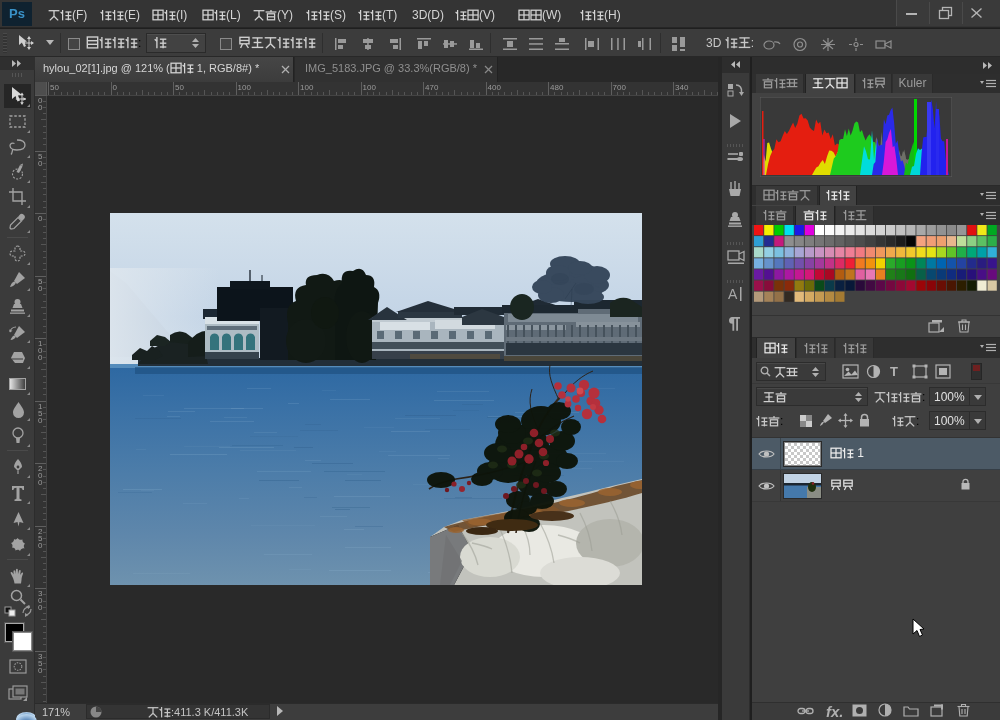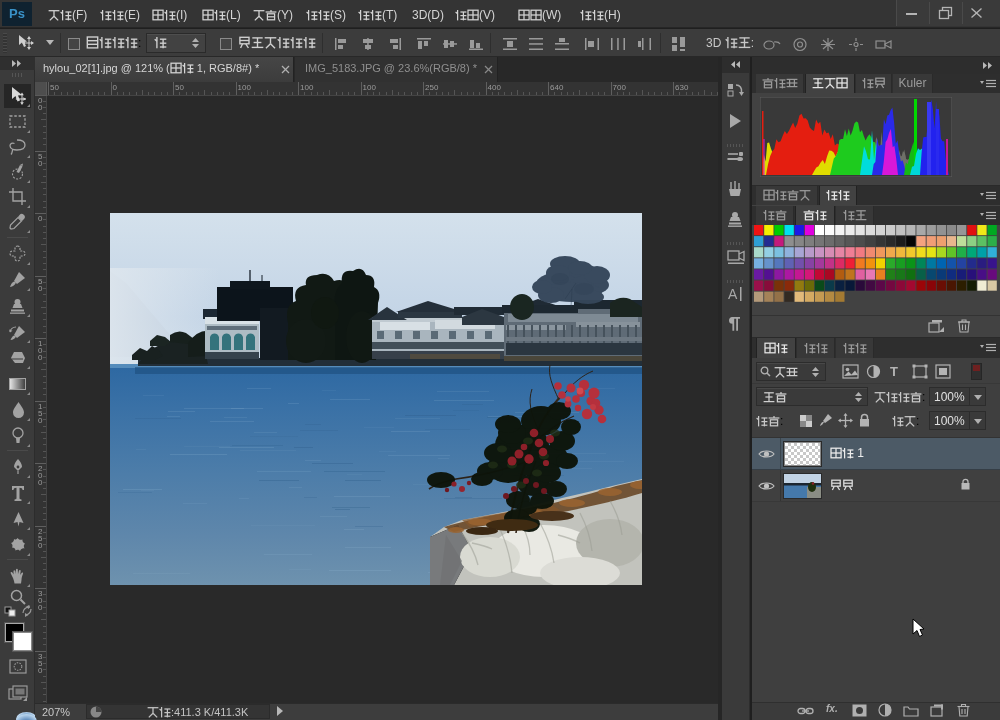--- a/index.html
+++ b/index.html
@@ -485,21 +485,21 @@
       <line x1="5.4" y1="3.0" x2="11.4" y2="3.0"></line>
       <line x1="5.4" y1="6.6" x2="11.4" y2="6.6"></line>
       <line x1="8.4" y1="3.0" x2="8.4" y2="11.4"></line>
       <line x1="5.4" y1="10.2" x2="11.4" y2="10.2"></line>
     </svg> 1, RGB/8#) *</div>
 <svg class="ab" style="left:281px;top:65px" width="9" height="9" stroke="#b0b0b0" stroke-width="1.3">
     <line x1="1" y1="1" x2="8" y2="8"></line>
     <line x1="8" y1="1" x2="1" y2="8"></line>
   </svg>
 <div class="ab" style="left:295px;top:57px;width:203px;height:25px;background:#313131;border-right:1px solid #222"></div>
-<div class="ab" style="left:305px;top:62px;font-size:11px;color:#8f8f8f">IMG_5183.JPG @ 23.6%(RGB/8) *</div>
+<div class="ab" style="left:305px;top:62px;font-size:11px;color:#8f8f8f">IMG_5183.JPG @ 33.3%(RGB/8) *</div>
 <svg class="ab" style="left:484px;top:65px" width="9" height="9" stroke="#888" stroke-width="1.3">
     <line x1="1" y1="1" x2="8" y2="8"></line>
     <line x1="8" y1="1" x2="1" y2="8"></line>
   </svg>
 <div class="ab" style="left:35px;top:82px;width:12px;height:14px;background:#4e4e4e;border-right:1px solid #5a5a5a;border-bottom:1px solid #5a5a5a"></div>
 <div class="ab" style="left:47px;top:82px;width:671px;height:14px;background:#333;border-bottom:1px solid #444;overflow:hidden">
     <span style="position:absolute;left:1.0px;top:0;width:1px;height:14px;background:#5f5f5f"></span>
     <span style="position:absolute;left:3.0px;top:1px;font-size:8px;color:#9a9a9a">50</span>
     <span style="position:absolute;left:7.2px;bottom:0;width:1px;height:3px;background:#555"></span>
     <span style="position:absolute;left:13.5px;bottom:0;width:1px;height:3px;background:#555"></span>
@@ -559,21 +559,21 @@
     <span style="position:absolute;left:319.8px;bottom:0;width:1px;height:3px;background:#555"></span>
     <span style="position:absolute;left:326.0px;bottom:0;width:1px;height:3px;background:#555"></span>
     <span style="position:absolute;left:332.2px;bottom:0;width:1px;height:3px;background:#555"></span>
     <span style="position:absolute;left:338.5px;bottom:0;width:1px;height:3px;background:#555"></span>
     <span style="position:absolute;left:344.8px;bottom:0;width:1px;height:5px;background:#555"></span>
     <span style="position:absolute;left:351.0px;bottom:0;width:1px;height:3px;background:#555"></span>
     <span style="position:absolute;left:357.2px;bottom:0;width:1px;height:3px;background:#555"></span>
     <span style="position:absolute;left:363.5px;bottom:0;width:1px;height:3px;background:#555"></span>
     <span style="position:absolute;left:369.8px;bottom:0;width:1px;height:3px;background:#555"></span>
     <span style="position:absolute;left:376.0px;top:0;width:1px;height:14px;background:#5f5f5f"></span>
-    <span style="position:absolute;left:378.0px;top:1px;font-size:8px;color:#9a9a9a">250</span>
+    <span style="position:absolute;left:378.0px;top:1px;font-size:8px;color:#9a9a9a">470</span>
     <span style="position:absolute;left:382.2px;bottom:0;width:1px;height:3px;background:#555"></span>
     <span style="position:absolute;left:388.5px;bottom:0;width:1px;height:3px;background:#555"></span>
     <span style="position:absolute;left:394.8px;bottom:0;width:1px;height:3px;background:#555"></span>
     <span style="position:absolute;left:401.0px;bottom:0;width:1px;height:3px;background:#555"></span>
     <span style="position:absolute;left:407.2px;bottom:0;width:1px;height:5px;background:#555"></span>
     <span style="position:absolute;left:413.5px;bottom:0;width:1px;height:3px;background:#555"></span>
     <span style="position:absolute;left:419.8px;bottom:0;width:1px;height:3px;background:#555"></span>
     <span style="position:absolute;left:426.0px;bottom:0;width:1px;height:3px;background:#555"></span>
     <span style="position:absolute;left:432.2px;bottom:0;width:1px;height:3px;background:#555"></span>
     <span style="position:absolute;left:438.5px;top:0;width:1px;height:14px;background:#5f5f5f"></span>
@@ -581,21 +581,21 @@
     <span style="position:absolute;left:444.8px;bottom:0;width:1px;height:3px;background:#555"></span>
     <span style="position:absolute;left:451.0px;bottom:0;width:1px;height:3px;background:#555"></span>
     <span style="position:absolute;left:457.2px;bottom:0;width:1px;height:3px;background:#555"></span>
     <span style="position:absolute;left:463.5px;bottom:0;width:1px;height:3px;background:#555"></span>
     <span style="position:absolute;left:469.8px;bottom:0;width:1px;height:5px;background:#555"></span>
     <span style="position:absolute;left:476.0px;bottom:0;width:1px;height:3px;background:#555"></span>
     <span style="position:absolute;left:482.2px;bottom:0;width:1px;height:3px;background:#555"></span>
     <span style="position:absolute;left:488.5px;bottom:0;width:1px;height:3px;background:#555"></span>
     <span style="position:absolute;left:494.8px;bottom:0;width:1px;height:3px;background:#555"></span>
     <span style="position:absolute;left:501.0px;top:0;width:1px;height:14px;background:#5f5f5f"></span>
-    <span style="position:absolute;left:503.0px;top:1px;font-size:8px;color:#9a9a9a">640</span>
+    <span style="position:absolute;left:503.0px;top:1px;font-size:8px;color:#9a9a9a">480</span>
     <span style="position:absolute;left:507.2px;bottom:0;width:1px;height:3px;background:#555"></span>
     <span style="position:absolute;left:513.5px;bottom:0;width:1px;height:3px;background:#555"></span>
     <span style="position:absolute;left:519.8px;bottom:0;width:1px;height:3px;background:#555"></span>
     <span style="position:absolute;left:526.0px;bottom:0;width:1px;height:3px;background:#555"></span>
     <span style="position:absolute;left:532.2px;bottom:0;width:1px;height:5px;background:#555"></span>
     <span style="position:absolute;left:538.5px;bottom:0;width:1px;height:3px;background:#555"></span>
     <span style="position:absolute;left:544.8px;bottom:0;width:1px;height:3px;background:#555"></span>
     <span style="position:absolute;left:551.0px;bottom:0;width:1px;height:3px;background:#555"></span>
     <span style="position:absolute;left:557.2px;bottom:0;width:1px;height:3px;background:#555"></span>
     <span style="position:absolute;left:563.5px;top:0;width:1px;height:14px;background:#5f5f5f"></span>
@@ -603,21 +603,21 @@
     <span style="position:absolute;left:569.8px;bottom:0;width:1px;height:3px;background:#555"></span>
     <span style="position:absolute;left:576.0px;bottom:0;width:1px;height:3px;background:#555"></span>
     <span style="position:absolute;left:582.2px;bottom:0;width:1px;height:3px;background:#555"></span>
     <span style="position:absolute;left:588.5px;bottom:0;width:1px;height:3px;background:#555"></span>
     <span style="position:absolute;left:594.8px;bottom:0;width:1px;height:5px;background:#555"></span>
     <span style="position:absolute;left:601.0px;bottom:0;width:1px;height:3px;background:#555"></span>
     <span style="position:absolute;left:607.2px;bottom:0;width:1px;height:3px;background:#555"></span>
     <span style="position:absolute;left:613.5px;bottom:0;width:1px;height:3px;background:#555"></span>
     <span style="position:absolute;left:619.8px;bottom:0;width:1px;height:3px;background:#555"></span>
     <span style="position:absolute;left:626.0px;top:0;width:1px;height:14px;background:#5f5f5f"></span>
-    <span style="position:absolute;left:628.0px;top:1px;font-size:8px;color:#9a9a9a">630</span>
+    <span style="position:absolute;left:628.0px;top:1px;font-size:8px;color:#9a9a9a">340</span>
     <span style="position:absolute;left:632.2px;bottom:0;width:1px;height:3px;background:#555"></span>
     <span style="position:absolute;left:638.5px;bottom:0;width:1px;height:3px;background:#555"></span>
     <span style="position:absolute;left:644.8px;bottom:0;width:1px;height:3px;background:#555"></span>
     <span style="position:absolute;left:651.0px;bottom:0;width:1px;height:3px;background:#555"></span>
     <span style="position:absolute;left:657.2px;bottom:0;width:1px;height:5px;background:#555"></span>
     <span style="position:absolute;left:663.5px;bottom:0;width:1px;height:3px;background:#555"></span>
     <span style="position:absolute;left:669.8px;bottom:0;width:1px;height:3px;background:#555"></span>
   </div>
 <div class="ab" style="left:35px;top:96px;width:12px;height:607px;background:#333;border-right:1px solid #444;overflow:hidden">
     <span style="position:absolute;top:-6.0px;left:3px;font-size:8px;line-height:7px;color:#9a9a9a">
@@ -1069,21 +1069,21 @@
     <circle cx="434" cy="278" r="3" fill="#6e1820"></circle>
     <circle cx="352" cy="276" r="3" fill="#952530"></circle>
     <circle cx="344" cy="271" r="2.6" fill="#8a2028"></circle>
     <circle cx="359" cy="270" r="2.2" fill="#7a1c24"></circle>
     <circle cx="337" cy="277" r="2.2" fill="#6e1820"></circle>
     <ellipse cx="402" cy="312" rx="26" ry="6" fill="#3f2b12"></ellipse>
     <ellipse cx="442" cy="303" rx="22" ry="5" fill="#48311a"></ellipse>
     <ellipse cx="372" cy="318" rx="16" ry="4" fill="#3a2712"></ellipse>
   </svg>
 <div class="ab" style="left:35px;top:703px;width:683px;height:17px;background:#3d3d3d;border-top:1px solid #2b2b2b"></div>
-<div class="ab" style="left:42px;top:706px;font-size:11px;color:#c8c8c8">207%</div>
+<div class="ab" style="left:42px;top:706px;font-size:11px;color:#c8c8c8">171%</div>
 <div class="ab" style="left:86px;top:704px;width:184px;height:15px;background:#343434;border:1px solid #2b2b2b"></div>
 <svg class="ab" style="left:90px;top:706px" width="12" height="12" viewBox="0 0 12 12">
     <circle cx="6" cy="6" r="5.5" fill="#888"></circle>
     <path d="M6 6 L6 0.5 A5.5 5.5 0 0 1 11.5 6 z" fill="#444"></path>
   </svg>
 <div class="ab" style="left:147px;top:706px;font-size:11px;color:#c4c4c4"><svg width="12" height="12" viewBox="0 0 12 12" style="vertical-align:-2px" stroke="#c4c4c4" stroke-width="1.26">
       <line x1="0.6" y1="1.7" x2="11.4" y2="1.7"></line>
       <line x1="6.0" y1="1.7" x2="6.0" y2="7.2"></line>
       <line x1="6.0" y1="7.2" x2="1.8" y2="11.4"></line>
       <line x1="6.0" y1="7.2" x2="10.2" y2="11.4"></line>
@@ -1757,21 +1757,21 @@
     <path d="M3 5 V3.8 a2.5 2.5 0 0 1 5 0 V5" fill="none" stroke="#b8b8b8" stroke-width="1.3"></path>
     <rect x="1.5" y="5" width="8" height="6.5" fill="#b8b8b8"></rect>
   </svg>
 <div class="ab" style="left:752px;top:501px;width:248px;height:1px;background:#383838"></div>
 <div class="ab" style="left:752px;top:702px;width:248px;height:18px;background:#3b3b3b;border-top:1px solid #2f2f2f"></div>
 <svg class="ab" style="left:797px;top:706px" width="17" height="10" viewBox="0 0 17 10" fill="none" stroke="#b0b0b0" stroke-width="1.3">
     <rect x="1" y="2.5" width="7" height="5" rx="2.5"></rect>
     <rect x="9" y="2.5" width="7" height="5" rx="2.5"></rect>
     <line x1="5" y1="5" x2="12" y2="5"></line>
   </svg>
-<div class="ab" style="left:826px;top:703px;color:#b0b0b0;font-size:10px;font-style:italic;font-weight:bold">fx.</div>
+<div class="ab" style="left:826px;top:703px;color:#b0b0b0;font-size:15px;font-style:italic;font-weight:bold">fx.</div>
 <svg class="ab" style="left:852px;top:704px" width="15" height="13" viewBox="0 0 15 13">
     <rect x="0.5" y="0.5" width="14" height="12" fill="#b0b0b0"></rect>
     <circle cx="7.5" cy="6.5" r="3.5" fill="#3b3b3b"></circle>
   </svg>
 <svg class="ab" style="left:878px;top:703px" width="14" height="14" viewBox="0 0 14 14">
     <circle cx="7" cy="7" r="6" fill="none" stroke="#b0b0b0" stroke-width="1.2"></circle>
     <path d="M7 1 A6 6 0 0 1 7 13z" fill="#b0b0b0"></path>
   </svg>
 <svg class="ab" style="left:903px;top:704px" width="16" height="13" viewBox="0 0 16 13" fill="none" stroke="#b0b0b0" stroke-width="1.2">
     <path d="M1 12 V3 h4 l1.5 2 H15 v7z"></path>

